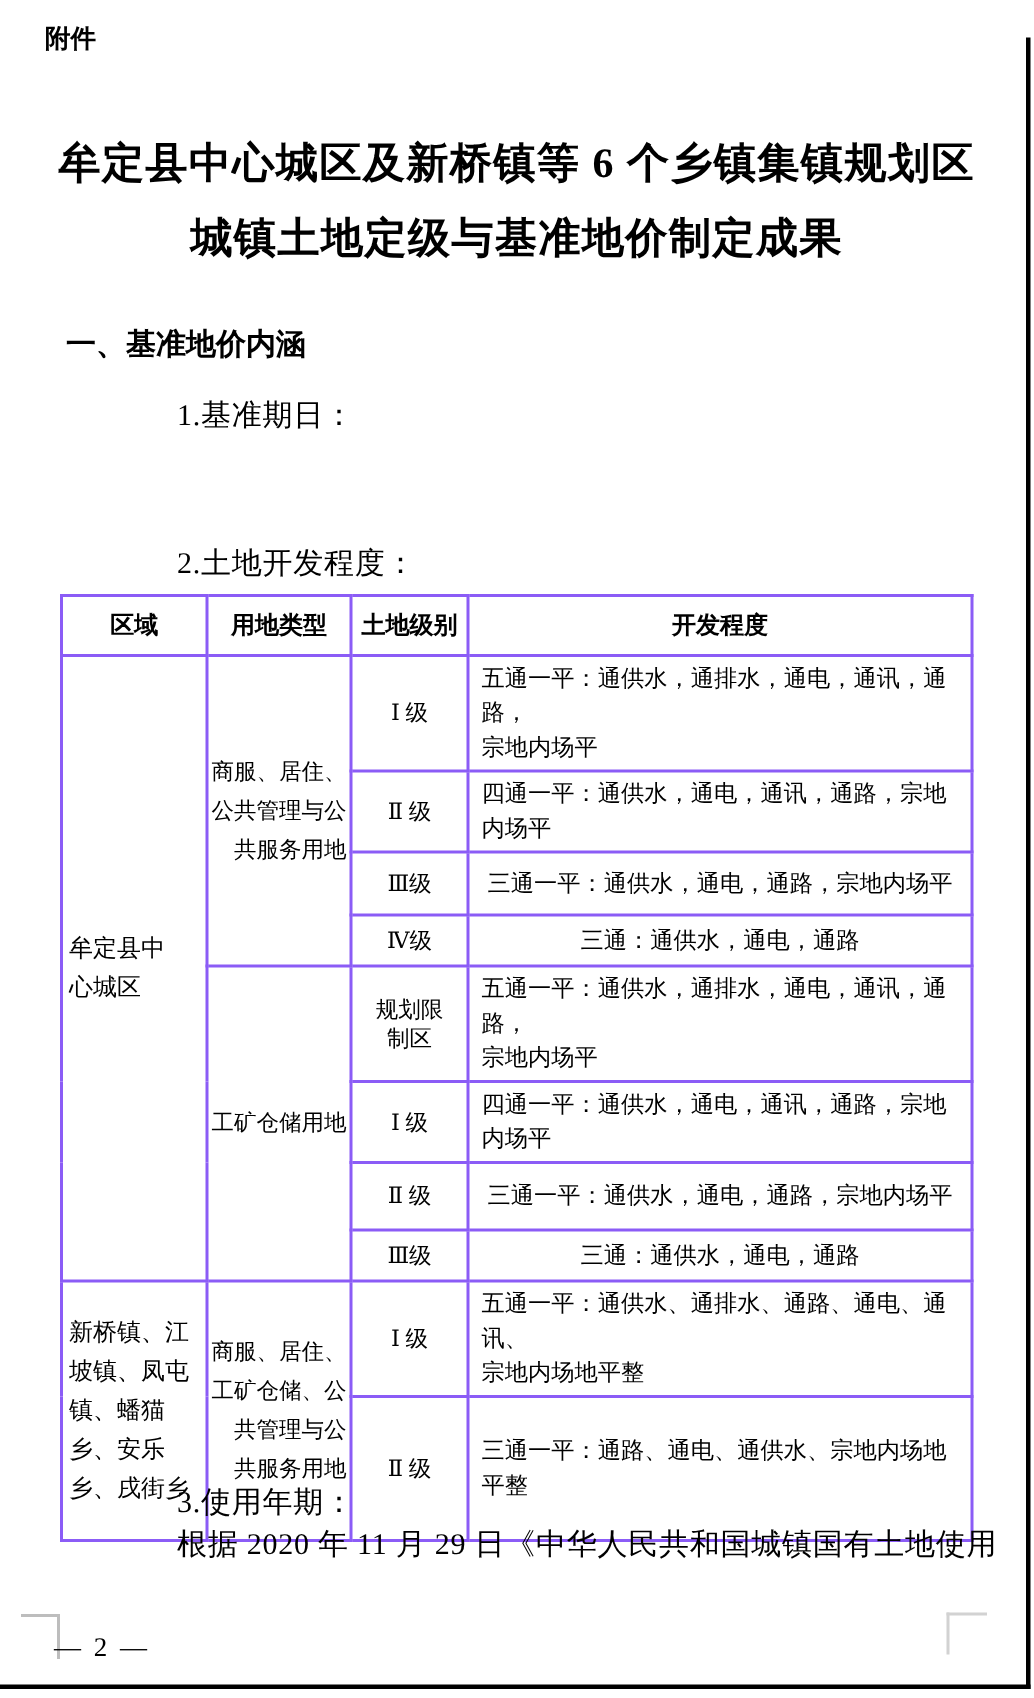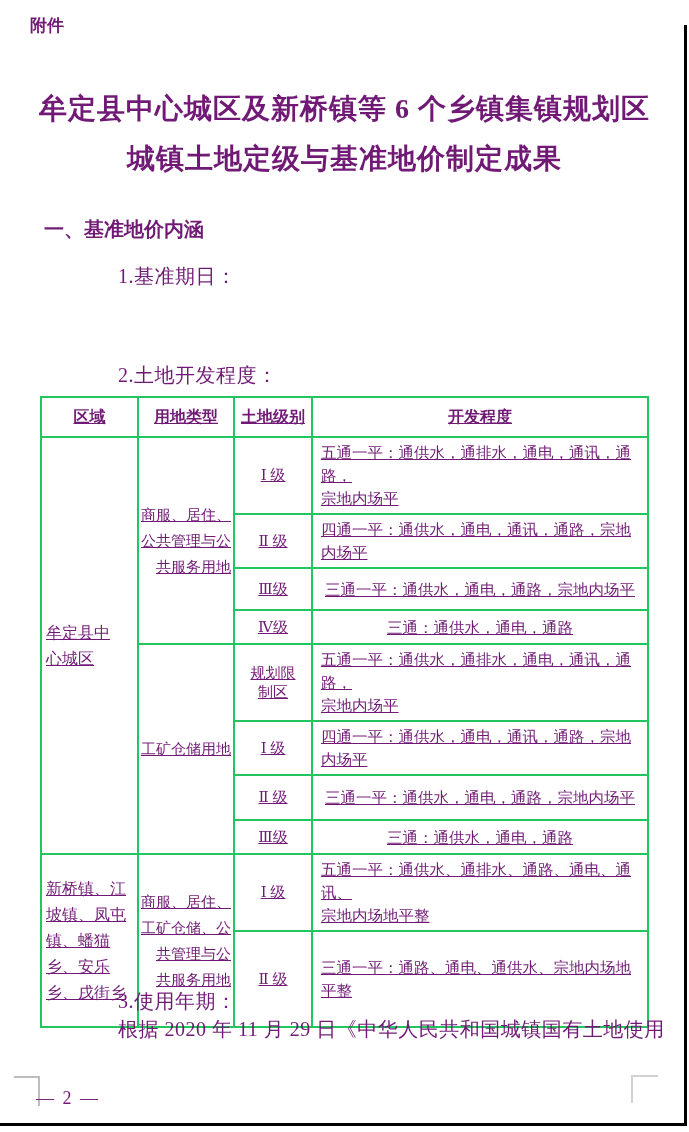--- a/index.html
+++ b/index.html
@@ -2,21 +2,21 @@
 <html><head>
 <meta charset="utf-8">
 <style>
   html, body { margin: 0; padding: 0; background: #ffffff; }
   .page {
     position: relative;
     width: 689px;
     height: 1132px;
     background: #ffffff;
     overflow: hidden;
-    color: #701a75;
+    color: #000000;
     font-family: "Liberation Serif", "DejaVu Serif", serif;
   }
   .edge-right  { position: absolute; left: 684px; top: 25px; width: 3px; height: 1101px; background: #000; }
   .edge-bottom { position: absolute; left: 0; top: 1123px; width: 687px; height: 3px; background: #000; }
 
   .attachment {
     position: absolute; left: 30px; top: 14px;
     font-family: "Liberation Sans", "DejaVu Sans", sans-serif;
     font-weight: bold; font-size: 17px;
   }
@@ -40,25 +40,24 @@
   .p-item1-text  { top: 312px; }
   .p-item2       { top: 362px; }
   .p-item3       { top: 988px; }
   .p-item3-text  { top: 1016px; }
 
   .doc-table {
     position: absolute; left: 40px; top: 396px; width: 609px;
     border-collapse: collapse; table-layout: fixed;
   }
   .doc-table th, .doc-table td {
-    border: 2px solid #22c55e;
+    border: 2px solid #8b5cf6;
     font-family: "Liberation Serif", "DejaVu Serif", serif;
     vertical-align: middle;
     overflow: hidden;
-    text-decoration: underline;
   }
   .doc-table th {
     font-size: 16px; font-weight: bold; text-align: center; padding: 2px;
     font-family: "Liberation Sans", "DejaVu Sans", sans-serif;
   }
   td.region  { text-align: left; font-size: 16px; line-height: 26px; white-space: pre-line; padding: 0 4px; }
   td.landuse { text-align: right; font-size: 15px; line-height: 26px; white-space: pre-line; padding: 0 2px; }
   td.level   { text-align: center; font-size: 15px; padding: 0 12px; }
   td.dev     { text-align: left; font-size: 15.5px; line-height: 23px; padding: 3px 8px; white-space: pre-line; }
   td.dev.center { text-align: center; }

